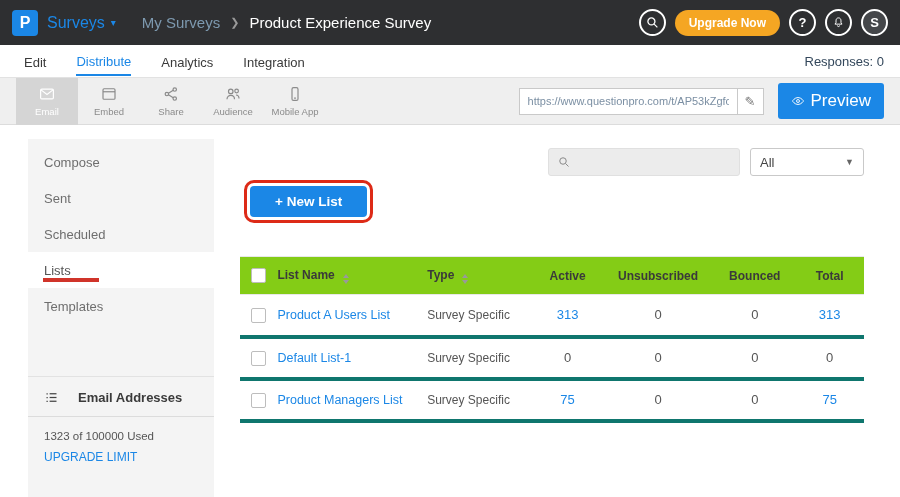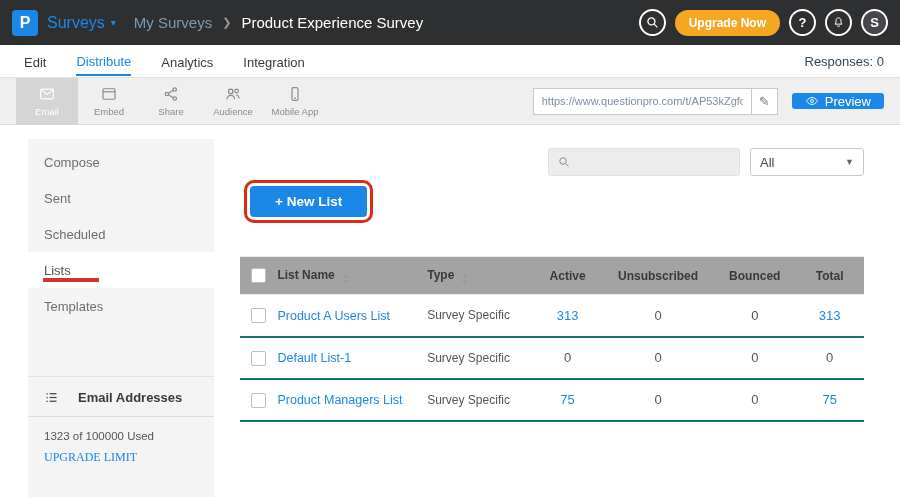--- a/index.html
+++ b/index.html
@@ -5,21 +5,21 @@
   * { box-sizing: border-box; margin: 0; padding: 0; }
   html,body { width:900px; height:497px; overflow:hidden; }
   body { font-family:"Liberation Sans", sans-serif; background:#fff; }
 
   
   .topbar { height:45px; background:#2e2f31; display:flex; align-items:center; padding:0 12px; }
   .logo { width:26px; height:26px; background:#1b87e6; border-radius:4px; color:#fff;
           font-weight:bold; font-size:16px; display:flex; align-items:center; justify-content:center; cursor:pointer; }
   .product { color:#1b87e6; font-size:16px; margin-left:9px; display:flex; align-items:center; gap:6px; cursor:pointer; }
   .product .caret { font-size:10px; color:#1b87e6; }
-  .breadcrumb { display:flex; align-items:center; margin-left:18px; font-size:15px; }
+  .breadcrumb { display:flex; align-items:center; margin-left:26px; font-size:15px; }
   .bc-parent { color:#7d99af; cursor:pointer; text-decoration:none; }
   .bc-sep { color:#9a9a9a; font-size:11px; margin:0 10px; }
   .bc-current { color:#ffffff; }
   .topbar-right { margin-left:auto; display:flex; align-items:center; gap:9px; }
   .circle-btn { width:27px; height:27px; border-radius:50%; border:2px solid #fff; background:transparent;
                 color:#fff; display:flex; align-items:center; justify-content:center; cursor:pointer;
                 font-size:13px; font-weight:bold; }
   .circle-btn svg { width:13px; height:13px; }
   .upgrade { background:#f5a623; color:#fff; border:none; border-radius:14px; padding:6px 14px;
              font-size:12px; font-weight:bold; cursor:pointer; }
@@ -37,60 +37,60 @@
   .channel { width:62px; height:47px; display:flex; flex-direction:column; align-items:center; justify-content:center;
              gap:3px; background:transparent; border:none; cursor:pointer; color:#8b8b8b; }
   .channel svg { width:18px; height:18px; stroke:currentColor; fill:none; stroke-width:1.6; }
   .ch-label { font-size:9.5px; color:inherit; }
   .channel.active { background:#d5d5d5; color:#fff; }
   .url-group { margin-left:auto; display:flex; align-items:center; }
   .url-input { width:218px; height:27px; border:1px solid #c9c9c9; border-right:none; background:#fff;
                font-size:11px; color:#7b8fa3; padding:0 8px; font-family:"Liberation Sans", sans-serif; }
   .url-edit { width:27px; height:27px; border:1px solid #c9c9c9; background:#fff; color:#777; font-size:13px; cursor:pointer; }
   .preview-btn { margin-left:14px; background:#1b87e6; color:#fff; border:none; border-radius:3px;
-                 height:16px; padding:0 13px; font-size:13px; cursor:pointer; display:flex; align-items:center; gap:6px; }
+                 height:36px; padding:0 13px; font-size:17px; cursor:pointer; display:flex; align-items:center; gap:6px; }
   .preview-btn svg { width:14px; height:14px; stroke:#fff; fill:none; stroke-width:1.6; }
 
   
   .content { height:372px; display:flex; padding:14px 36px 0 28px; }
   .sidebar { width:186px; background:#f4f4f4; display:flex; flex-direction:column; padding-top:5px; }
   .side-item { height:36px; display:flex; align-items:center; padding-left:16px; font-size:13px;
                color:#6e6e6e; cursor:pointer; position:relative; }
   .side-item.active { background:#fff; color:#555; }
   .lists-underline { position:absolute; left:15px; top:26px; width:56px; height:4px; background:#d0342a; }
   .email-block { margin-top:52px; border-top:1px solid #e2e2e2; }
   .email-title { display:flex; align-items:center; gap:19px; padding:13px 16px 11px; font-size:13px;
                  font-weight:bold; color:#3a3a3a; border-bottom:1px solid #dcdcdc; }
   .email-title svg { width:15px; height:15px; }
   .usage { font-size:11.5px; color:#555; padding:13px 16px 0; }
-  .upgrade-limit { display:inline-block; font-size:12px; color:#1b87e6; padding:8px 16px 0; cursor:pointer; text-decoration:none;font-family:Liberation Serif, serif; }
+  .upgrade-limit { display:inline-block; font-size:12px; color:#1b87e6; padding:8px 16px 0; cursor:pointer; text-decoration:none; }
 
   .main { flex:1; margin-left:26px; }
   .filter-row { display:flex; justify-content:flex-end; gap:10px; margin-top:9px; }
   .search-box { width:192px; height:28px; background:#ececec; border:1px solid #e0e0e0; border-radius:3px;
                 display:flex; align-items:center; padding:0 9px; gap:7px; }
   .search-box svg { width:12px; height:12px; stroke:#8a8a8a; fill:none; stroke-width:2; flex:none; }
   .search-box input { border:none; background:transparent; outline:none; font-size:12.5px; color:#555; width:100%;
                       font-family:"Liberation Sans", sans-serif; }
   .search-box input::placeholder { color:#999; }
   .filter-select { width:114px; height:28px; background:#fff; border:1px solid #c9c9c9; border-radius:3px;
                    display:flex; align-items:center; justify-content:space-between; padding:0 9px;
                    font-size:13px; color:#444; cursor:pointer; }
   .filter-select .caret { font-size:9px; color:#666; }
 
   .newlist-row { margin-top:4px; }
   .annotation-box { display:inline-block; border:3px solid #dd2a17; border-radius:10px; padding:3px; margin-left:4px; }
   .new-list-btn { background:#1b87e6; color:#fff; border:none; border-radius:4px; padding:8px 25px;
                   font-size:13.5px; font-weight:bold; cursor:pointer; }
 
   table { width:100%; border-collapse:collapse; margin-top:33px; }
-  thead tr { background:#a3a3a3; border-top:1px solid #e8e8e8; border-bottom:1px solid #e8e8e8; }
+  thead tr { background:#84cc16; border-top:1px solid #e8e8e8; border-bottom:1px solid #e8e8e8; }
   th { font-size:12px; color:#3a3a3a; font-weight:bold; height:38px; text-align:left; }
   th.c, td.num { text-align:center; }
-  td { height:42px; border-bottom:2px solid #0f766e; font-size:13px; }
+  td { height:42px; border-bottom:4px solid #0f766e; font-size:13px; }
   .name-link { color:#1b87e6; text-decoration:none; cursor:pointer; font-size:12.5px; }
   td.type { color:#555; font-size:12px; }
   td.num { color:#1b87e6; }
   td.num.muted { color:#555; }
   input[type=checkbox] { appearance:none; width:15px; height:15px; border:1px solid #bdbdbd; border-radius:2px;
                          background:#fff; cursor:pointer; vertical-align:middle; }
   .sort { display:inline-flex; flex-direction:column; gap:2px; margin-left:8px; vertical-align:1px; }
   .sort i { width:0; height:0; border-left:3.5px solid transparent; border-right:3.5px solid transparent; }
   .sort .up { border-bottom:4px solid #9a9a9a; }
   .sort .down { border-top:4px solid #9a9a9a; }

